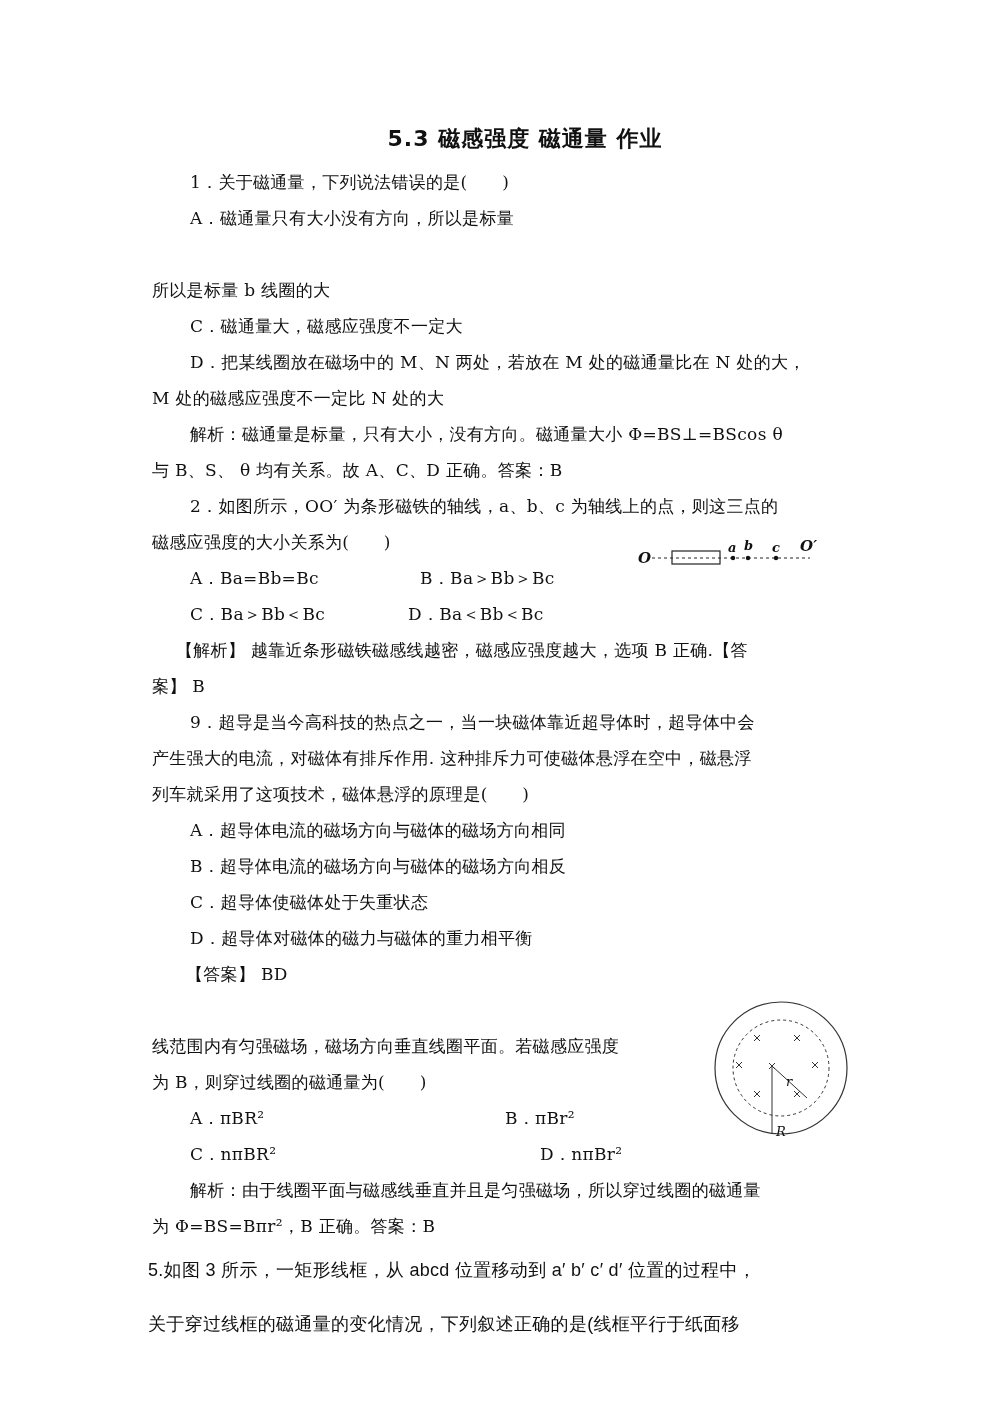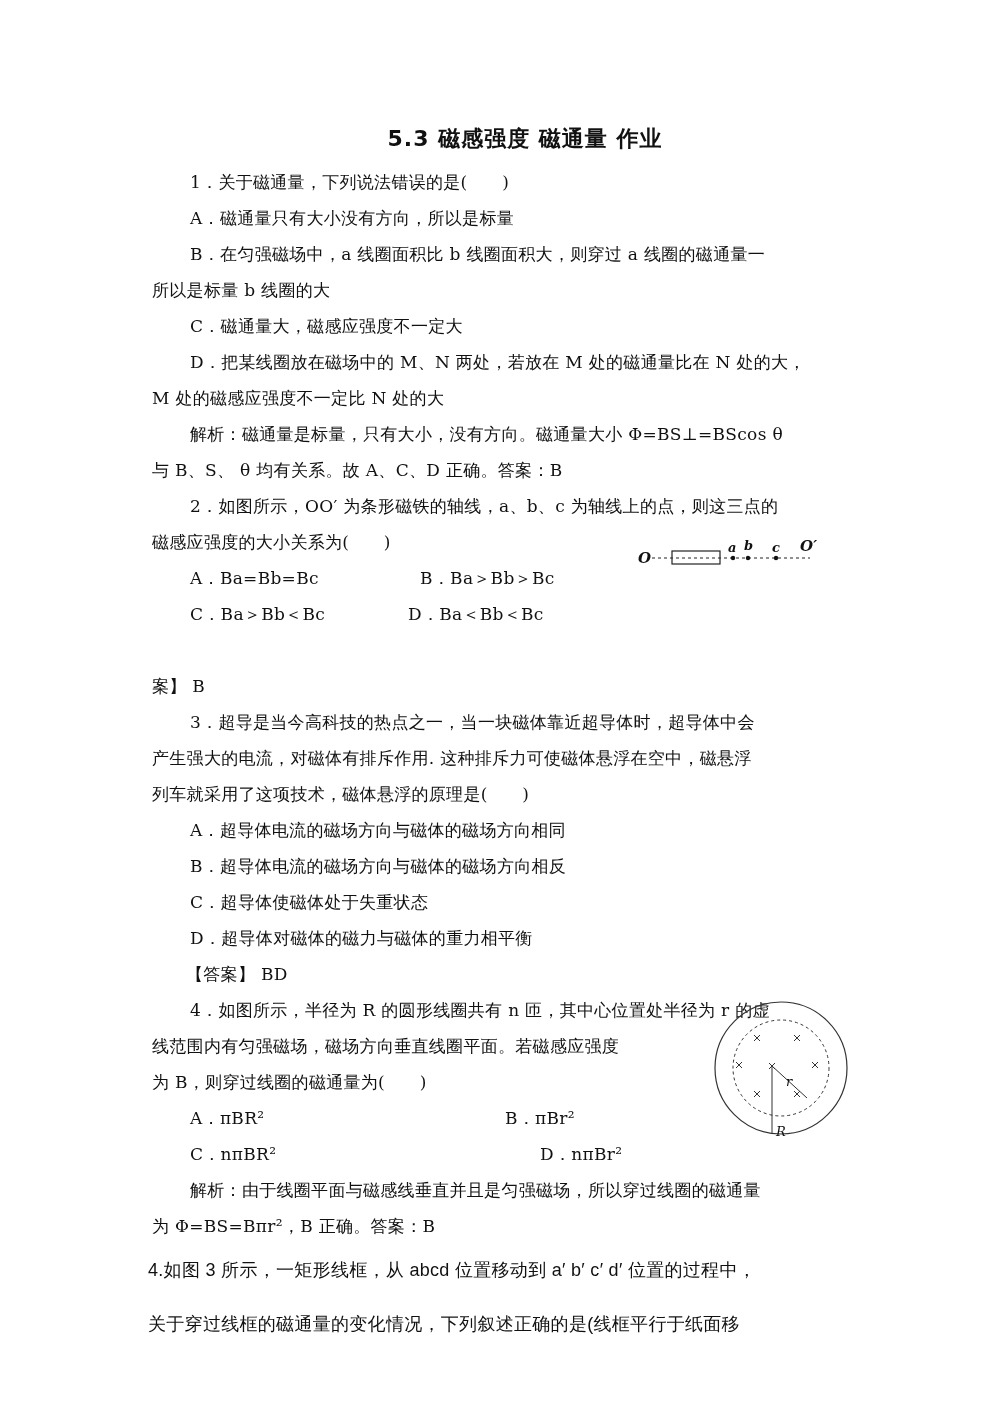--- a/index.html
+++ b/index.html
@@ -18,21 +18,20 @@
 </style>
 </head>
 <body>
 
 <div class="page">
 
   <div class="title">5.3  磁感强度  磁通量  作业</div>
 
   <div class="line ind" style="top:170px">1．关于磁通量，下列说法错误的是(　　)</div>
   <div class="line opt" style="top:206px">A．磁通量只有大小没有方向，所以是标量</div>
-  <div class="line opt" style="top:242px">B．在匀强磁场中，a 线圈面积比 b 线圈面积大，则穿过 a 线圈的磁通量一</div>
   <div class="line full" style="top:278px">所以是标量 b 线圈的大</div>
   <div class="line opt" style="top:314px">C．磁通量大，磁感应强度不一定大</div>
   <div class="line opt" style="top:350px">D．把某线圈放在磁场中的 M、N 两处，若放在 M 处的磁通量比在 N 处的大，</div>
   <div class="line full" style="top:386px">M 处的磁感应强度不一定比 N 处的大</div>
   <div class="line ind" style="top:422px">解析：磁通量是标量，只有大小，没有方向。磁通量大小  Φ=BS⊥=BScos θ</div>
   <div class="line full" style="top:458px">与 B、S、 θ 均有关系。故 A、C、D 正确。答案：B</div>
 
   <div class="line ind" style="top:494px">2．如图所示，OO′ 为条形磁铁的轴线，a、b、c 为轴线上的点，则这三点的</div>
   <div class="line full" style="top:530px">磁感应强度的大小关系为(　　)</div>
   <div class="line opt" style="top:566px">A．Ba=Bb=Bc</div>
@@ -48,32 +47,32 @@
       <circle cx="118" cy="22" r="2.2" fill="#111"></circle>
       <circle cx="146" cy="22" r="2.2" fill="#111"></circle>
     </svg>
     <span class="line" style="left:8px; top:10px; font-style:italic; font-weight:bold; font-size:15px">O</span>
     <span class="line" style="left:98px; top:0px; font-style:italic; font-weight:bold; font-size:13px">a</span>
     <span class="line" style="left:114px; top:-2px; font-style:italic; font-weight:bold; font-size:13px">b</span>
     <span class="line" style="left:142px; top:0px; font-style:italic; font-weight:bold; font-size:13px">c</span>
     <span class="line" style="left:170px; top:-2px; font-style:italic; font-weight:bold; font-size:15px">O′</span>
   </div>
 
+  <div class="line" style="top:638px; left:176px">【解析】  越靠近条形磁铁磁感线越密，磁感应强度越大，选项 B 正确.【答</div>
   <div class="line full" style="top:674px">案】  B</div>
 
-  <div class="line ind" style="top:710px">3．超导是当今高科技的热点之一，当一块磁体靠近超导体时，超导体中会</div>
+  <div class="line ind" style="top:710px">9．超导是当今高科技的热点之一，当一块磁体靠近超导体时，超导体中会</div>
   <div class="line full" style="top:746px">产生强大的电流，对磁体有排斥作用. 这种排斥力可使磁体悬浮在空中，磁悬浮</div>
   <div class="line full" style="top:782px">列车就采用了这项技术，磁体悬浮的原理是(　　)</div>
   <div class="line opt" style="top:818px">A．超导体电流的磁场方向与磁体的磁场方向相同</div>
   <div class="line opt" style="top:854px">B．超导体电流的磁场方向与磁体的磁场方向相反</div>
   <div class="line opt" style="top:890px">C．超导体使磁体处于失重状态</div>
   <div class="line opt" style="top:926px">D．超导体对磁体的磁力与磁体的重力相平衡</div>
   <div class="line" style="top:962px; left:186px">【答案】  BD</div>
 
-  <div class="line ind" style="top:998px">4．如图所示，半径为 R 的圆形线圈共有 n 匝，其中心位置处半径为 r 的虚</div>
   <div class="line full" style="top:1034px">线范围内有匀强磁场，磁场方向垂直线圈平面。若磁感应强度</div>
   <div class="line full" style="top:1070px">为 B，则穿过线圈的磁通量为(　　)</div>
   <div class="line opt" style="top:1106px">A．πBR²</div>
   <div class="line" style="top:1106px; left:505px">B．πBr²</div>
   <div class="line opt" style="top:1142px">C．nπBR²</div>
   <div class="line" style="top:1142px; left:540px">D．nπBr²</div>
 
   <div style="position:absolute; left:708px; top:990px; width:150px; height:170px;">
     <svg width="150" height="170" viewBox="0 0 150 170" style="left:0;top:0">
       <circle cx="73" cy="78" r="66" fill="none" stroke="#333" stroke-width="1.2"></circle>
@@ -90,16 +89,16 @@
         <line x1="64" y1="76" x2="99" y2="108"></line>
       </g>
     </svg>
     <span class="line" style="left:78px; top:80px; font-style:italic; font-size:13px">r</span>
     <span class="line" style="left:68px; top:130px; font-style:italic; font-size:13px">R</span>
   </div>
 
   <div class="line ind" style="top:1178px">解析：由于线圈平面与磁感线垂直并且是匀强磁场，所以穿过线圈的磁通量</div>
   <div class="line full" style="top:1214px">为  Φ=BS=Bπr²，B 正确。答案：B</div>
 
-  <div class="line sans" style="top:1258px; left:148px">4.如图 3 所示，一矩形线框，从 abcd 位置移动到 a′ b′ c′ d′ 位置的过程中，</div>
+  <div class="line sans" style="top:1258px; left:148px">5.如图 3 所示，一矩形线框，从 abcd 位置移动到 a′ b′ c′ d′ 位置的过程中，</div>
   <div class="line sans" style="top:1312px; left:148px">关于穿过线框的磁通量的变化情况，下列叙述正确的是(线框平行于纸面移</div>
 
 </div>
 
 </body></html>

